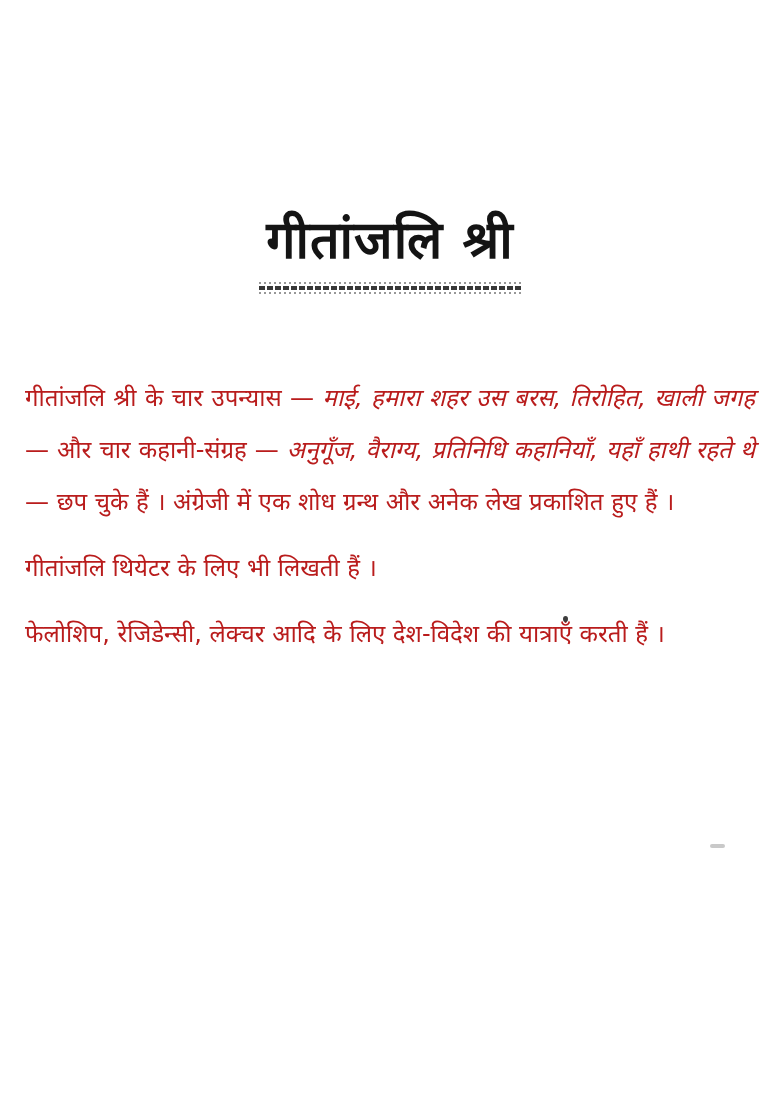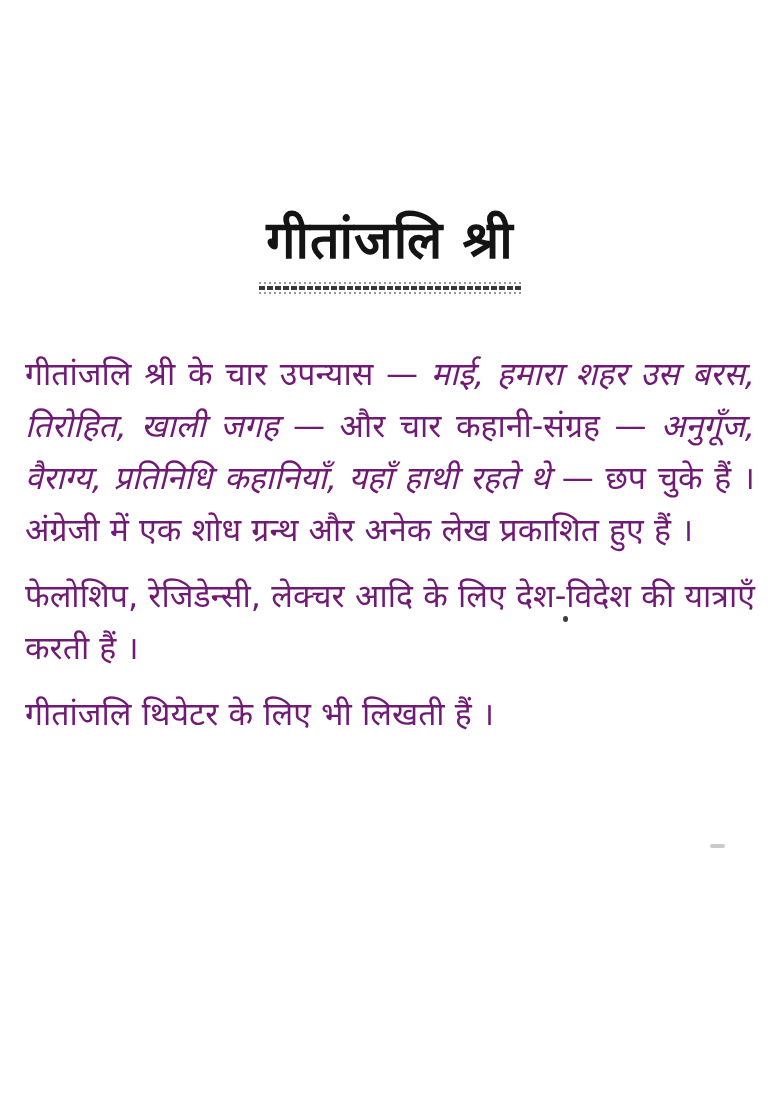--- a/index.html
+++ b/index.html
@@ -37,25 +37,25 @@
     height: 2px;
     margin-bottom: 2px;
     background-image: repeating-linear-gradient(90deg, #989898 0 2px, transparent 2px 5px);
   }
   .rule-dark {
     height: 4px;
     margin-bottom: 2px;
     background-image: repeating-linear-gradient(90deg, #383838 0 6px, transparent 6px 8px);
   }
   .content {
-    margin-top: 54px;
-    font-size: 32px;
+    margin-top: 78px;
+    font-size: 24px;
     line-height: 52px;
     text-align: justify;
-    color: #701a75;
+    color: #b91c1c;
   }
   .para { margin: 0 0 14px 0; }
   .em { font-style: italic; }
   .artifact-dot {
     position: absolute;
     left: 563px;
     top: 616px;
     width: 5px;
     height: 6px;
     border-radius: 50%;
@@ -82,22 +82,22 @@
     <div class="rule-row rule-light"></div>
     <div class="rule-row rule-dark"></div>
     <div class="rule-row rule-light"></div>
   </div>
 
   <div class="content">
 
     <p class="para"><span>गीतांजलि श्री के चार उपन्यास — </span><span class="em">माई, हमारा शहर उस बरस, तिरोहित, खाली जगह</span><span> — और चार कहानी-संग्रह — </span><span class="em">अनुगूँज, वैराग्य, प्रतिनिधि कहानियाँ, यहाँ हाथी रहते थे</span><span> — छप चुके हैं । अंग्रेजी में एक शोध ग्रन्थ और अनेक लेख प्रकाशित हुए हैं ।</span></p>
 
 
+    <p class="para"><span>गीतांजलि थियेटर के लिए भी लिखती हैं ।</span></p>
+
     <p class="para"><span>फेलोशिप, रेजिडेन्सी, लेक्चर आदि के लिए देश-विदेश की यात्राएँ करती हैं ।</span></p>
-
-    <p class="para"><span>गीतांजलि थियेटर के लिए भी लिखती हैं ।</span></p>
 
   </div>
 
   <div class="artifact-dot"></div>
   <div class="artifact-dash"></div>
 
 </div>
 
 </body></html>

